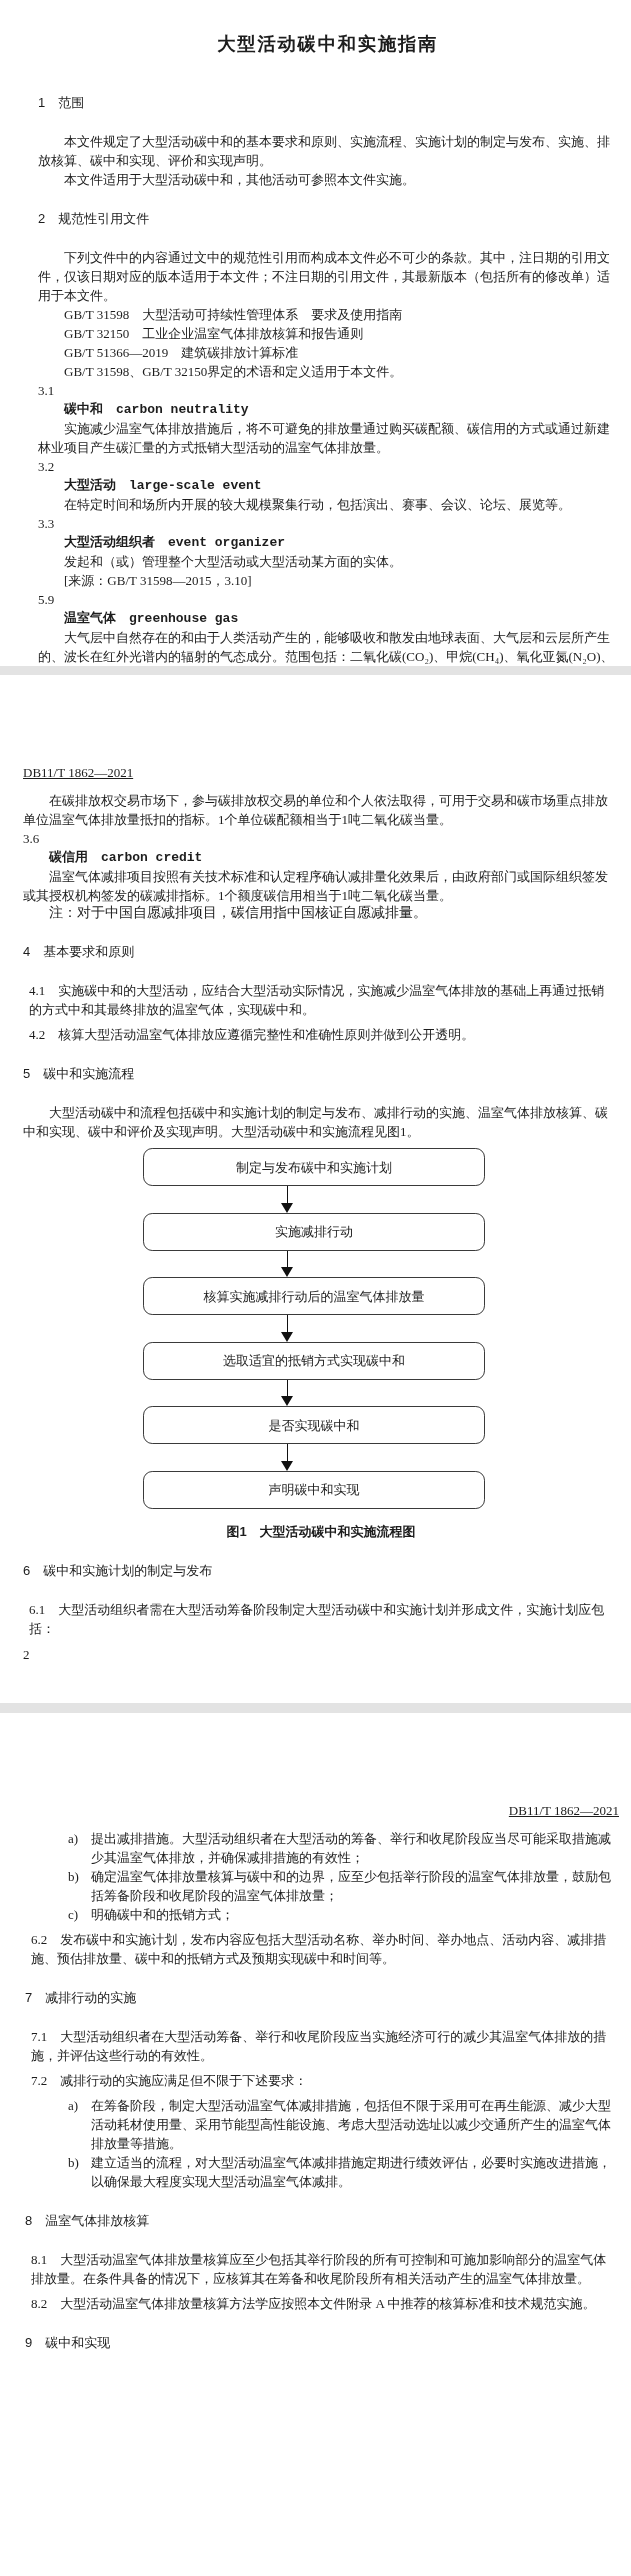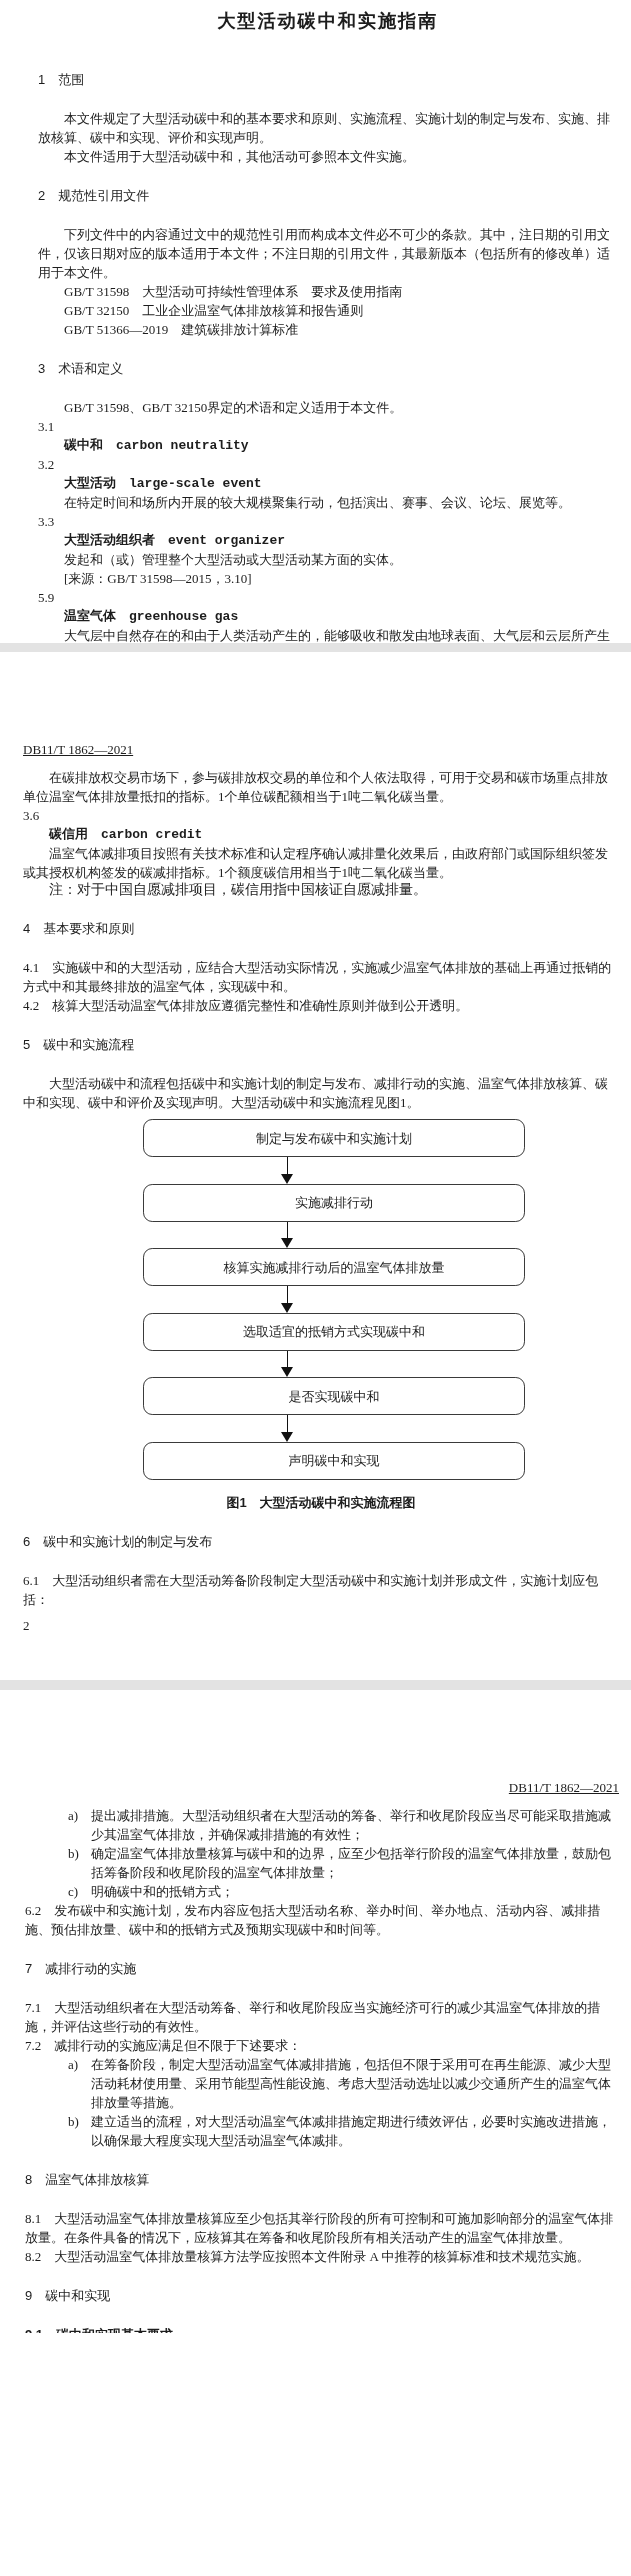--- a/index.html
+++ b/index.html
@@ -5,21 +5,21 @@
   html,body { margin:0; padding:0; }
   body {
     width:632px;
     background:#ffffff;
     color:#1d1d1d;
     font-family:"Liberation Serif","DejaVu Serif",serif;
     font-size:13px;
     line-height:19px;
   }
   .page { box-sizing:border-box; overflow:hidden; background:#fff; position:relative; }
-  #page1 { height:643px; padding:9.2px 14.6px 0 38px; }
+  #page1 { height:643px; padding:9.2px 14.6px 0 38px;margin-top:23px; }
   #page2 { height:1028px; padding:88px 13px 0 23px; }
   #page3 { height:643px; padding:88px 13px 0 25px; }
   .sep { height:9.2px; background:#e3e3e3; }
   #sep2 { height:10px; }
 
   .doc-title {
     font-family:"Liberation Sans","DejaVu Sans",sans-serif;
     font-weight:bold; font-size:18.3px; line-height:24px;
     letter-spacing:1.8px; text-align:center;
     margin:0 0 37px 0;
@@ -28,37 +28,37 @@
     font-family:"Liberation Sans","DejaVu Sans",sans-serif;
     font-weight:normal; font-size:13px;
     margin:20px 0;
   }
   .sub {
     font-family:"Liberation Sans","DejaVu Sans",sans-serif;
     font-weight:bold; font-size:13px;
     margin:20px 0 0 0;
   }
   .para   { margin:0; text-indent:2em; }
-  .clause { margin:0; text-indent:0; }
+  .clause { margin:6px; text-indent:0; }
   .ref    { margin:0 0 0 2em; }
   .termno { margin:0; }
   .term   { margin:0 0 0 2em; font-family:Liberation Mono, monospace; font-weight:bold; }
   .tsrc   { margin:0 0 0 2em; }
   .note   { font-size:14px; line-height:16.5px; margin:0 0 0 26px; }
   .hdr    { margin:0 0 9.2px 0;text-decoration:underline; }
   .hdr-r  { text-align:right; }
   .li     { display:flex; padding-left:43px; margin:0; }
   .li-no  { width:23px; flex:none; }
   .li-body{ flex:1; }
   .pn-right { text-align:right; margin-top:26px; padding-right:13px; }
   .pn-left  { margin-top:7.3px; }
 
   .flow { width:342px; margin:7.3px 0 0 120px; }
   .fbox {
-    box-sizing:border-box; width:382px; height:38px;
+    box-sizing:border-box; width:342px; height:38px;
     border:1.8px solid #3a3a3a; border-radius:9.2px;
     display:flex; align-items:center; justify-content:center;
     background:#fff;
   }
   .farrow { position:relative; width:13px; height:26.5px; margin-left:138px; }
   .farrow::before {
     content:""; position:absolute; left:5.5px; top:0;
     width:1.8px; height:18.3px; background:#111;
   }
   .farrow::after {
@@ -81,25 +81,25 @@
   <div class="sec">1　范围</div>
   <p class="para">本文件规定了大型活动碳中和的基本要求和原则、实施流程、实施计划的制定与发布、实施、排放核算、碳中和实现、评价和实现声明。</p>
   <p class="para">本文件适用于大型活动碳中和，其他活动可参照本文件实施。</p>
 
   <div class="sec">2　规范性引用文件</div>
   <p class="para">下列文件中的内容通过文中的规范性引用而构成本文件必不可少的条款。其中，注日期的引用文件，仅该日期对应的版本适用于本文件；不注日期的引用文件，其最新版本（包括所有的修改单）适用于本文件。</p>
   <p class="ref">GB/T 31598　大型活动可持续性管理体系　要求及使用指南</p>
   <p class="ref">GB/T 32150　工业企业温室气体排放核算和报告通则</p>
   <p class="ref">GB/T 51366—2019　建筑碳排放计算标准</p>
 
-  <div class="sec">3　术语和定义</div>
   <p class="para">GB/T 31598、GB/T 32150界定的术语和定义适用于本文件。</p>
 
   <p class="termno">3.1</p>
   <p class="term">碳中和　carbon neutrality</p>
+  <p class="para">实施减少温室气体排放措施后，将不可避免的排放量通过购买碳配额、碳信用的方式或通过新建林业项目产生碳汇量的方式抵销大型活动的温室气体排放量。</p>
 
   <p class="termno">3.2</p>
   <p class="term">大型活动　large-scale event</p>
   <p class="para">在特定时间和场所内开展的较大规模聚集行动，包括演出、赛事、会议、论坛、展览等。</p>
 
   <p class="termno">3.3</p>
   <p class="term">大型活动组织者　event organizer</p>
   <p class="para">发起和（或）管理整个大型活动或大型活动某方面的实体。</p>
   <p class="tsrc">[来源：GB/T 31598—2015，3.10]</p>
 

